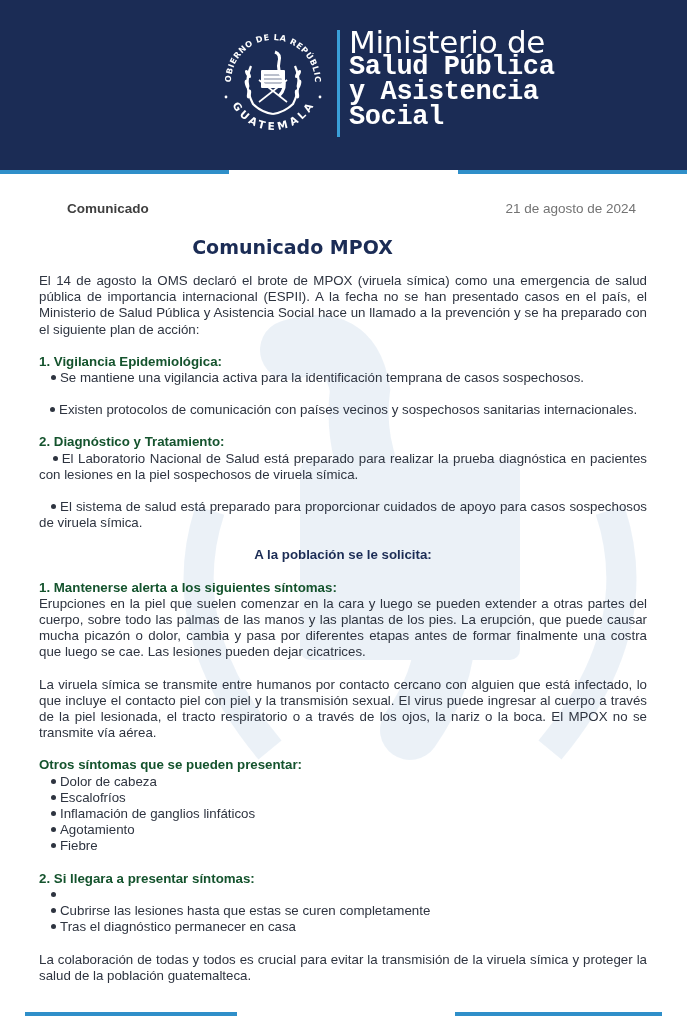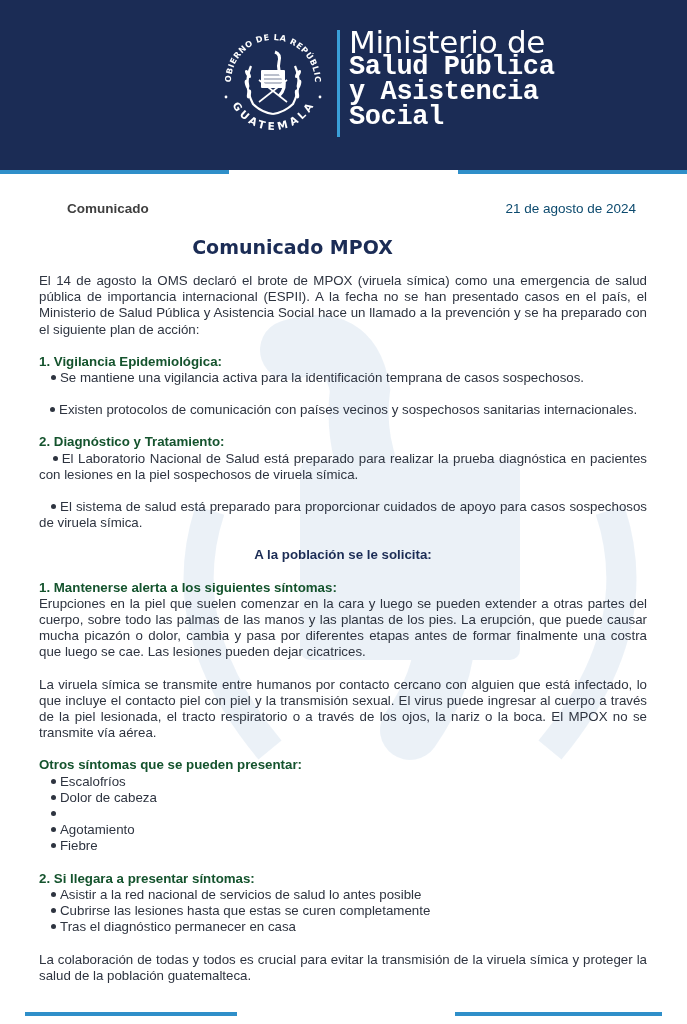--- a/index.html
+++ b/index.html
@@ -13,21 +13,21 @@
 
   .seal { position: absolute; left: 217px; top: 26px; width: 112px; height: 112px; }
   .divider { position: absolute; left: 337px; top: 30px; width: 3px; height: 107px; background: #3a9fd8; }
   .ministry { position: absolute; left: 349px; top: 30px; color: #ffffff; line-height: 25px; }
   .ministry .light { font-weight: 300; font-size: 31px; letter-spacing: -0.3px; font-family: "DejaVu Sans", sans-serif; font-weight: normal; }
   .ministry .bold { font-weight: bold; font-size: 27px; letter-spacing: -0.4px; font-family: Liberation Mono, monospace; }
 
   .watermark { position: absolute; left: 150px; top: 310px; width: 520px; height: 520px; opacity: 0.09; pointer-events: none; }
 
   .meta-left { position: absolute; left: 67px; top: 201px; font-size: 13.5px; font-weight: bold; color: #404040; }
-  .meta-right { position: absolute; right: 51px; top: 201px; font-size: 13.5px; color: #0c4a6e; }
+  .meta-right { position: absolute; right: 51px; top: 201px; font-size: 13.5px; color: #737373; }
 
   .title { position: absolute; left: 0; width: 585px; top: 236px; text-align: center; font-size: 19px; font-weight: bold; color: #1b2c55; font-family: "DejaVu Sans", sans-serif; }
 
   .content { position: absolute; left: 39px; width: 608px; top: 273px; font-size: 13.3px; line-height: 16.2px; color: #2e3440; }
   .content p { text-align: justify; }
   .content .gap { height: 16px; }
   .content .h { font-weight: bold; color: #14532d; }
   .content .center { text-align: center; font-weight: bold; color: #1b2c55; }
   .bullet { padding-left: 12px; text-align: justify; }
   .bullet.hang { padding-left: 0; }
@@ -120,29 +120,29 @@
   <div class="center">A la población se le solicita:</div>
   <div class="gap"></div>
 
   <div class="h">1.  Mantenerse alerta a los siguientes síntomas:</div>
   <p>Erupciones en la piel que suelen comenzar en la cara y luego se pueden extender a otras partes del cuerpo, sobre todo las palmas de las manos y las plantas de los pies. La erupción, que puede causar mucha picazón o dolor, cambia y pasa por diferentes etapas antes de formar finalmente una costra que luego se cae. Las lesiones pueden dejar cicatrices.</p>
   <div class="gap"></div>
   <p>La viruela símica se transmite entre humanos por contacto cercano con alguien que está infectado, lo que incluye el contacto piel con piel y la transmisión sexual. El virus puede ingresar al cuerpo a través de la piel lesionada, el tracto respiratorio o a través de los ojos, la nariz o la boca. El MPOX no se transmite vía aérea.</p>
   <div class="gap"></div>
 
   <div class="h">Otros síntomas que se pueden presentar:</div>
+  <div class="bullet"><span class="dot"></span><span>Dolor de cabeza</span></div>
   <div class="bullet"><span class="dot"></span><span>Escalofríos</span></div>
-  <div class="bullet"><span class="dot"></span><span>Dolor de cabeza</span></div>
-  <div class="bullet"><span class="dot"></span></div>
+  <div class="bullet"><span class="dot"></span><span>Inflamación de ganglios linfáticos</span></div>
   <div class="bullet"><span class="dot"></span><span>Agotamiento</span></div>
   <div class="bullet"><span class="dot"></span><span>Fiebre</span></div>
   <div class="gap"></div>
 
   <div class="h">2. Si llegara a presentar síntomas:</div>
-  <div class="bullet"><span class="dot"></span><span>Asistir a la red nacional de servicios de salud lo antes posible</span></div>
+  <div class="bullet"><span class="dot"></span></div>
   <div class="bullet"><span class="dot"></span><span>Cubrirse las lesiones hasta que estas se curen completamente</span></div>
   <div class="bullet"><span class="dot"></span><span>Tras el diagnóstico permanecer en casa</span></div>
   <div class="gap"></div>
 
   <p>La colaboración de todas y todos es crucial para evitar la transmisión de la viruela símica y proteger la salud de la población guatemalteca.</p>
 </div>
 
 <div class="footer-line left"></div>
 <div class="footer-line right"></div>
 

